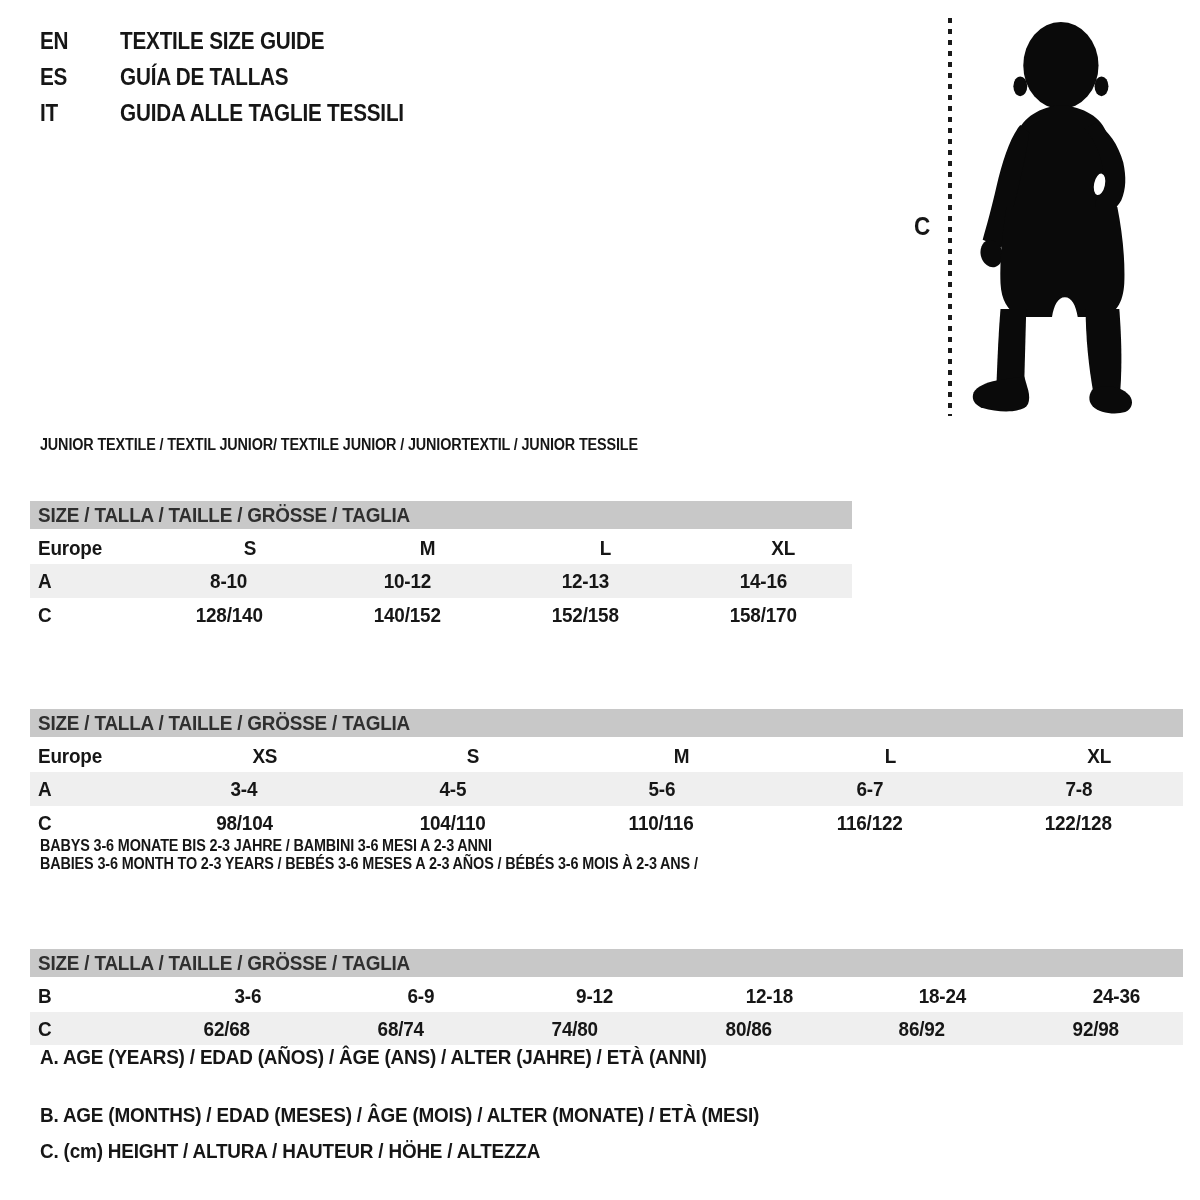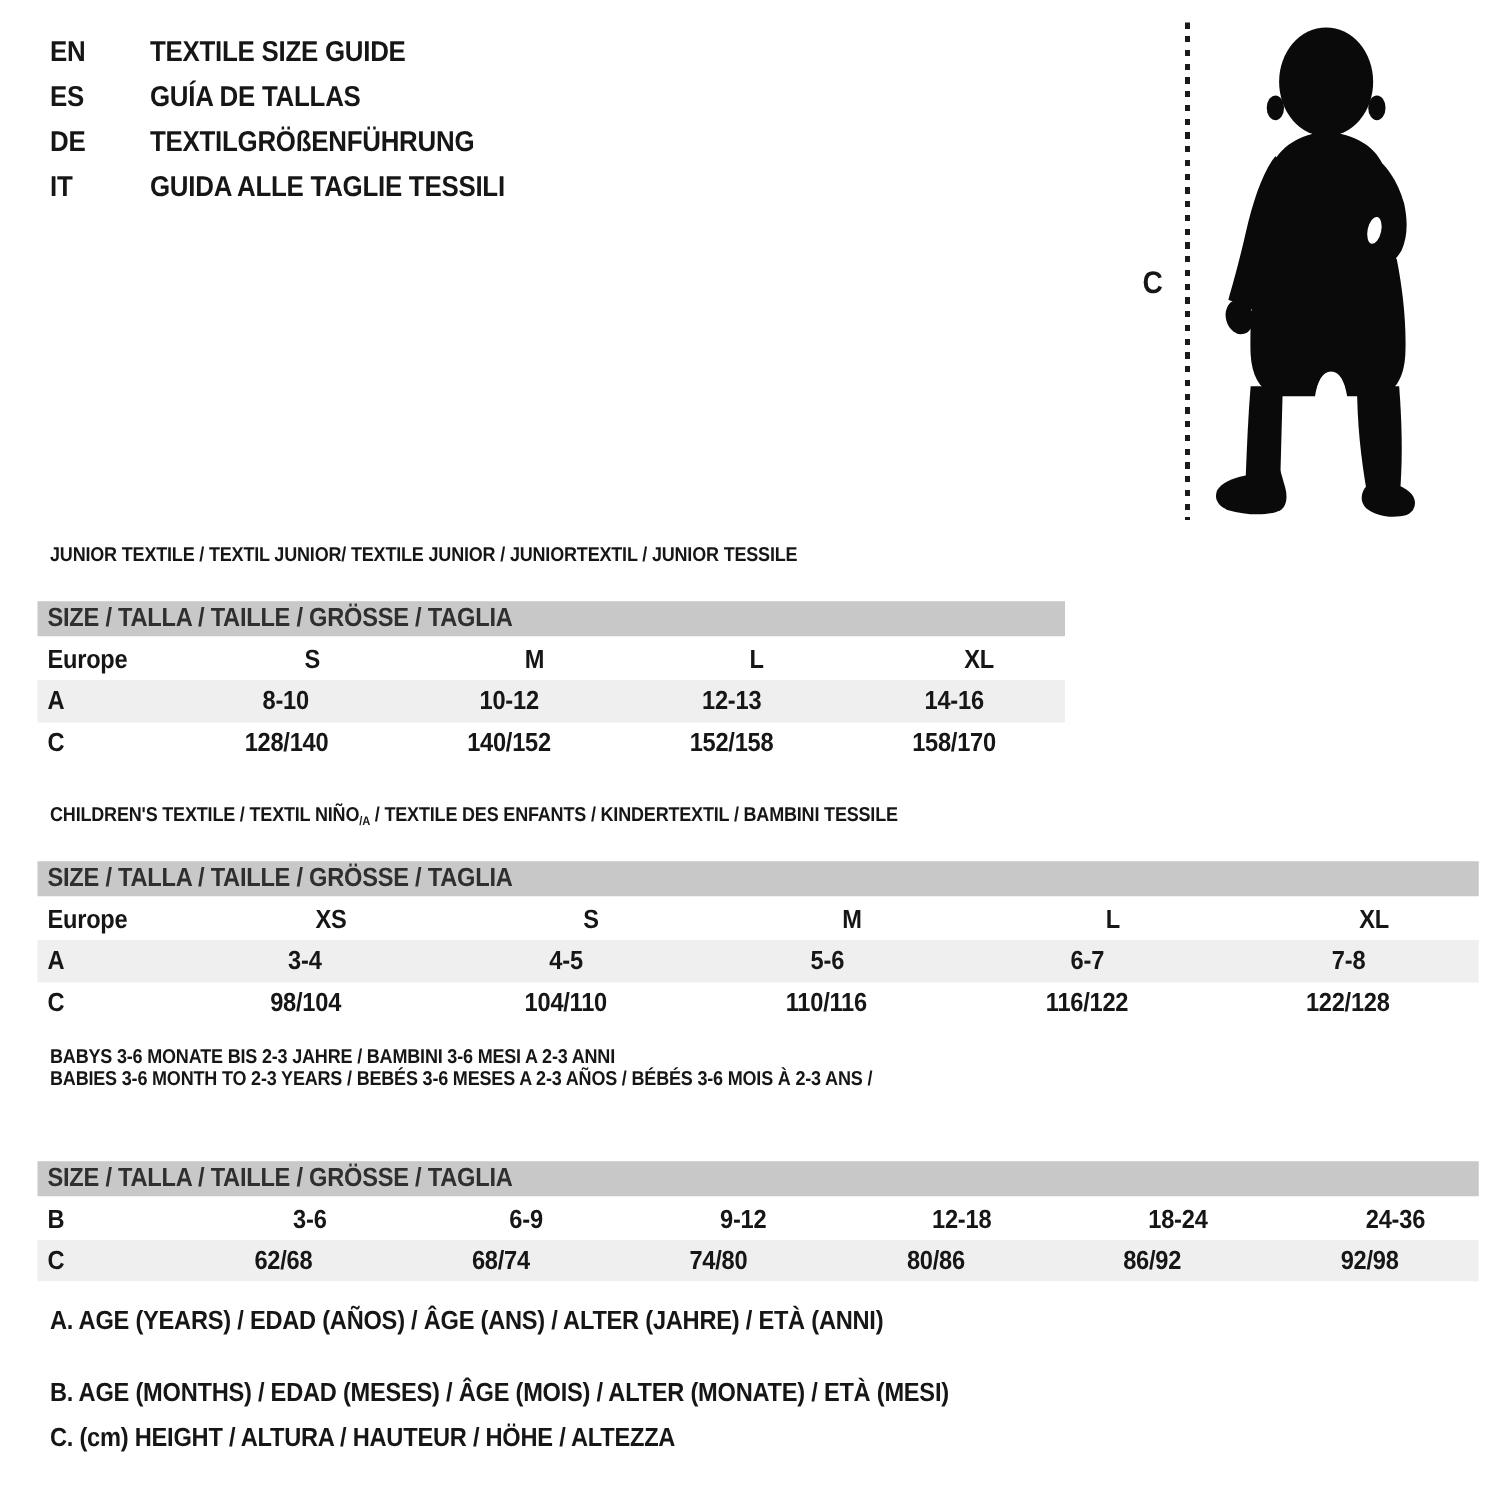--- a/index.html
+++ b/index.html
@@ -47,20 +47,21 @@
   
   .sec-title{position:absolute;left:40px;font-size:16px;line-height:24px;}
   .sec-title .sub{font-size:0.62em;vertical-align:-0.28em;}
   .table{position:absolute;left:30px;}
   .t-narrow{width:822px;}
   .t-wide{width:1153px;}
   .size-bar{
     height:28px;background:var(--header-bar-bg);color:var(--bar-text);
     display:flex;align-items:center;padding-left:8px;box-sizing:border-box;
     font-size:21px;
+    margin-top:20px;
   }
   .trow{display:flex;align-items:center;font-size:21px;box-sizing:border-box;}
   .trow.first{margin-top:2px;gap:41px;}
   .trow.h33{height:33px;}
   .trow.h34{height:34px;}
   .trow.shaded{background:var(--alt-row-bg);}
   .trow .lbl{flex:0 0 102px;padding-left:8px;text-align:left;}
   .trow .val{flex:1;text-align:center;}
 
   
@@ -72,24 +73,20 @@
 <div class="canvas">
 
   <div class="lang-block">
     <div class="lang-row">
       <span class="code"><span class="cond">EN</span></span>
       <span class="cond">TEXTILE SIZE GUIDE</span>
     </div>
     <div class="lang-row">
       <span class="code"><span class="cond">ES</span></span>
       <span class="cond">GUÍA DE TALLAS</span>
-    </div>
-    <div class="lang-row">
-      <span class="code"><span class="cond">DE</span></span>
-      <span class="cond">TEXTILGRÖßENFÜHRUNG</span>
     </div>
     <div class="lang-row">
       <span class="code"><span class="cond">IT</span></span>
       <span class="cond">GUIDA ALLE TAGLIE TESSILI</span>
     </div>
   </div>
 
   <div class="measure-line"></div>
   <div class="measure-label"><span class="cond">C</span></div>
   <svg class="toddler" viewBox="0 0 170 410" xmlns="http://www.w3.org/2000/svg">
@@ -133,23 +130,20 @@
     </div>
     <div class="trow h34">
       <span class="lbl"><span class="cond">C</span></span>
       <span class="val"><span class="cond center">128/140</span></span>
       <span class="val"><span class="cond center">140/152</span></span>
       <span class="val"><span class="cond center">152/158</span></span>
       <span class="val"><span class="cond center">158/170</span></span>
     </div>
   </div>
 
-  <div class="sec-title" style="top:641px;">
-    <span class="cond"><span>CHILDREN'S TEXTILE / TEXTIL NIÑO</span><span class="sub">/A</span><span> / TEXTILE DES ENFANTS / KINDERTEXTIL / BAMBINI TESSILE</span></span>
-  </div>
   <div class="table t-wide" style="top:689px;">
     <div class="size-bar">
       <span class="cond">SIZE / TALLA / TAILLE / GRÖSSE / TAGLIA</span>
     </div>
     <div class="trow first h33">
       <span class="lbl"><span class="cond">Europe</span></span>
       <span class="val"><span class="cond center">XS</span></span>
       <span class="val"><span class="cond center">S</span></span>
       <span class="val"><span class="cond center">M</span></span>
       <span class="val"><span class="cond center">L</span></span>

